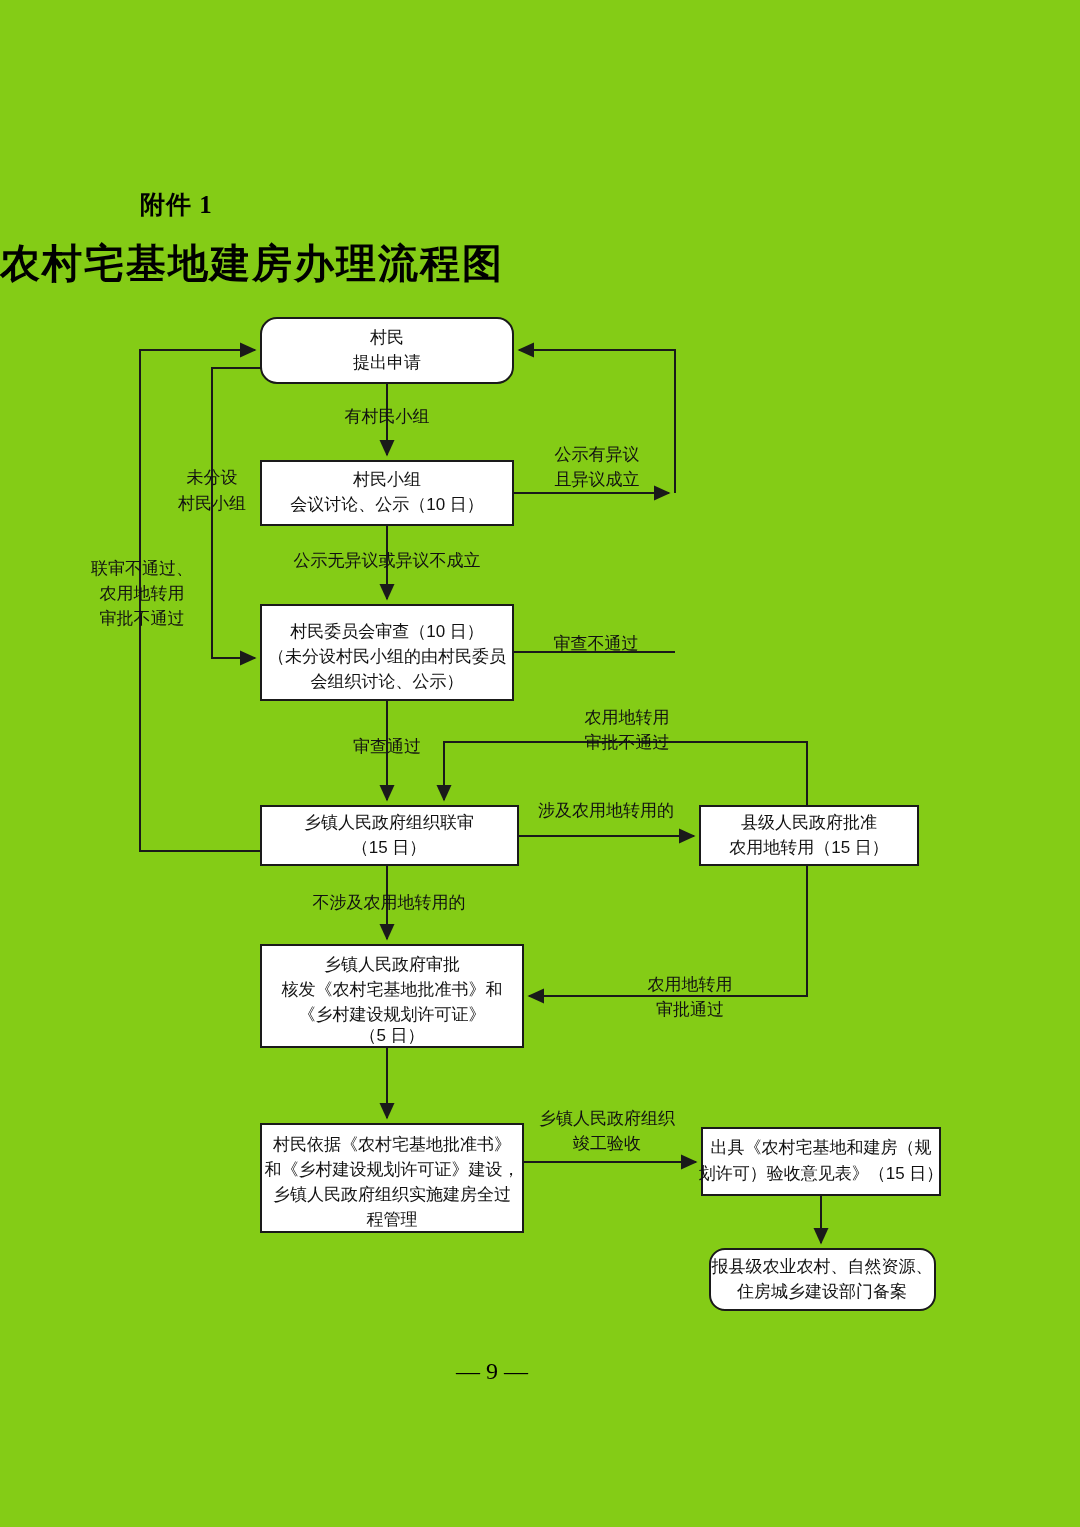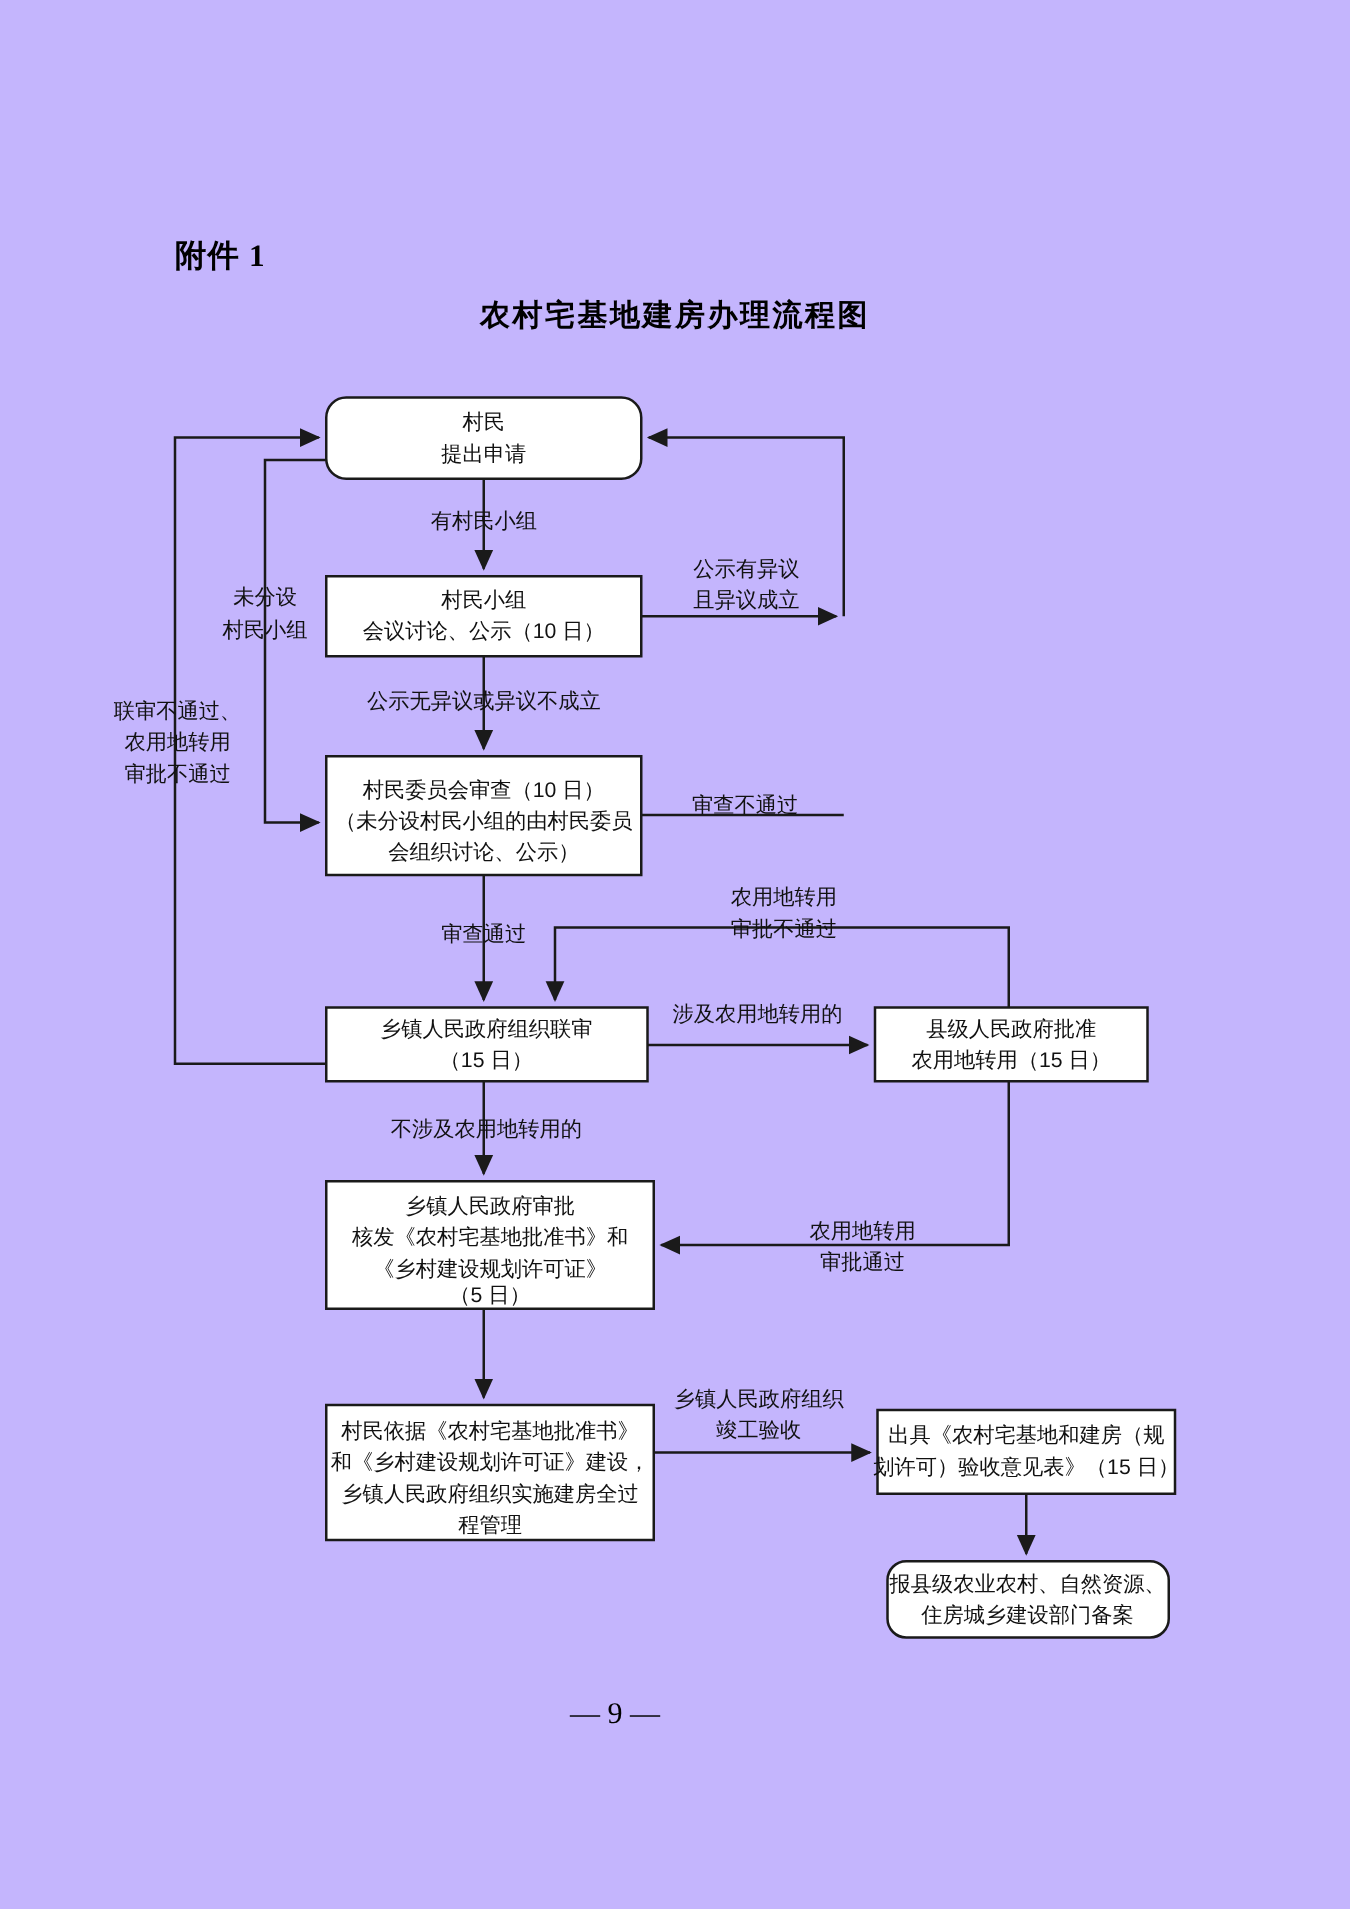--- a/index.html
+++ b/index.html
@@ -13,39 +13,39 @@
     position: relative;
     font-family: "Liberation Sans", sans-serif;
     color: #000000;
     overflow: hidden;
   }
   #page {
     position: absolute;
     left: 0; top: 0;
     width: 1080px;
     height: 1527px;
-    background: #c4b5fd;
+    background: #84cc16;
   }
   .attachment-label {
     position: absolute;
     left: 140px;
     top: 188px;
     font-size: 25px;
     font-family: "Liberation Serif", serif;
     font-weight: bold;
     letter-spacing: 1px;
     white-space: nowrap;
   }
   .doc-title {
     position: absolute;
     left: 0;
     top: 236px;
     width: 1080px;
-    text-align: center;
-    font-size: 24px;
+    text-align: left;
+    font-size: 40px;
     font-family: "Liberation Serif", serif;
     font-weight: bold;
     letter-spacing: 2px;
     white-space: nowrap;
   }
   .page-number {
     position: absolute;
     left: 0;
     top: 1358px;
     width: 1080px;

